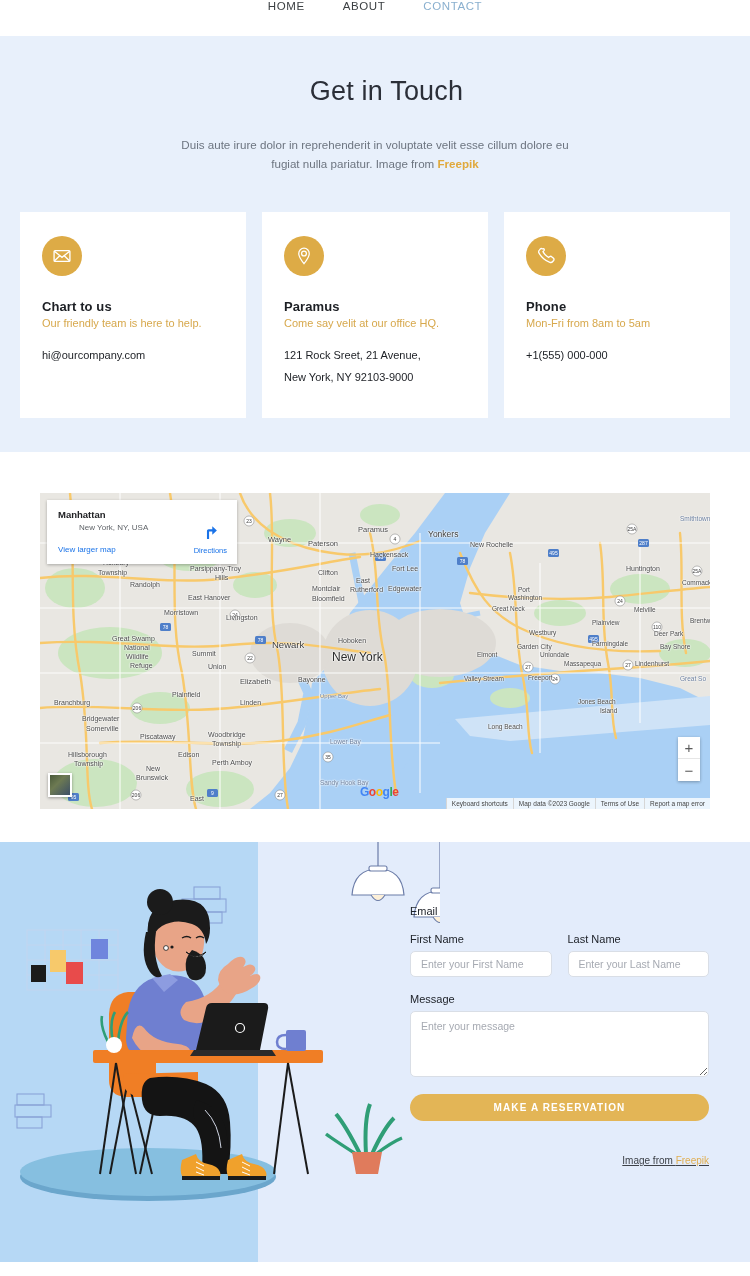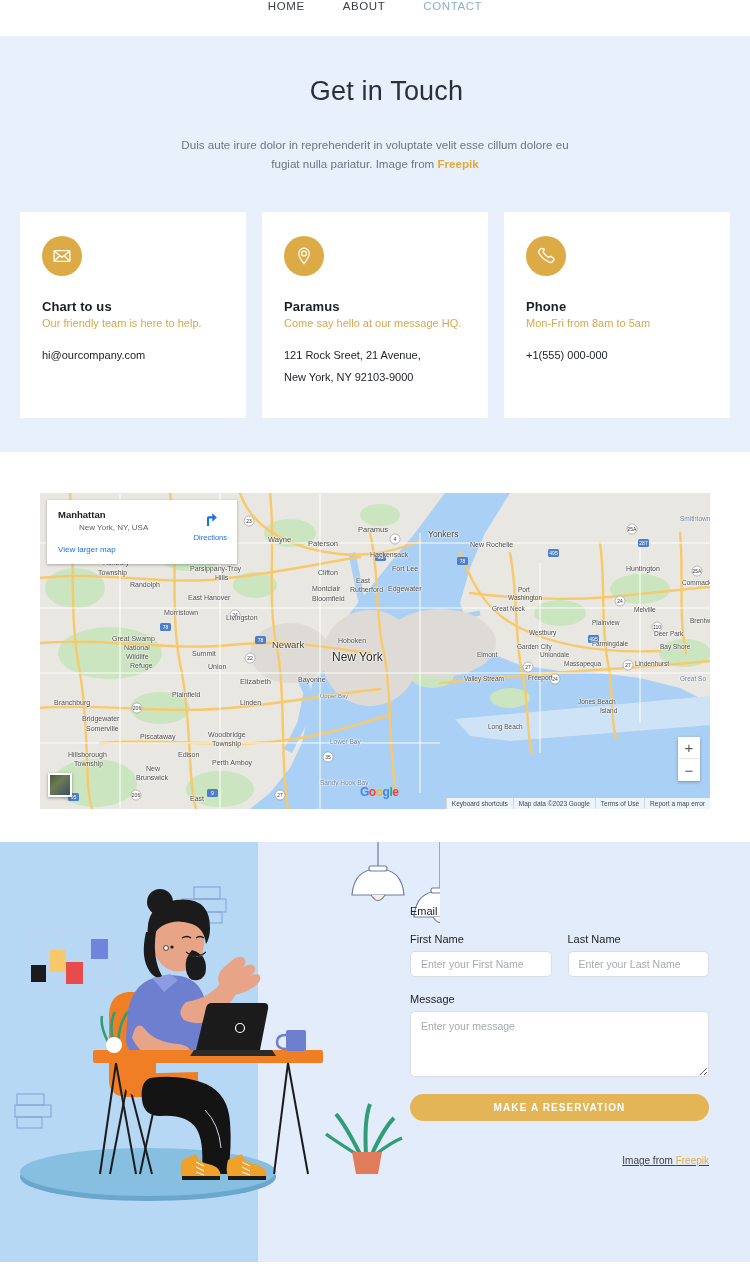--- a/index.html
+++ b/index.html
@@ -112,21 +112,21 @@
     box-shadow: 0 1px 3px rgba(0,0,0,.28);
     z-index: 6;
   }
   .map-card-title { font-size: 9.5px; font-weight: bold; color: #202124; }
   .map-card-sub { font-size: 8px; color: #5f6368; margin-top: 3px; margin-left: 21px; }
   .map-card-link {
     font-size: 8px; color: #1a73e8; margin-top: 13px; cursor: pointer;
     display: inline-block;
   }
   .map-dir {
-    position: absolute; right: 10px; top: 11px;
+    position: absolute; right: 10px; top: 24px;
     text-align: center; cursor: pointer;
   }
   .map-dir-label { font-size: 7.5px; color: #1a73e8; margin-top: 1px; }
 
   .map-zoom {
     position: absolute; right: 10px; bottom: 28px;
     width: 22px; background: #fff;
     box-shadow: 0 1px 3px rgba(0,0,0,.3);
     z-index: 6;
   }
@@ -247,21 +247,21 @@
       </div>
 
       <div class="card">
         <div class="card-icon">
           <svg width="20" height="20" viewBox="0 0 24 24" fill="none" stroke="#ffffff" stroke-width="1.5">
             <path d="M12 2.6c-3.5 0-6.3 2.8-6.3 6.3 0 4.6 6.3 12.3 6.3 12.3s6.3-7.7 6.3-12.3c0-3.5-2.8-6.3-6.3-6.3z"></path>
             <circle cx="12" cy="9" r="2.9"></circle>
           </svg>
         </div>
         <div class="card-title">Paramus</div>
-        <div class="card-tag">Come say hello at our message HQ.</div>
+        <div class="card-tag">Come say velit at our office HQ.</div>
         <div class="card-line">121 Rock Sreet, 21 Avenue,</div>
         <div class="card-line">New York, NY 92103-9000</div>
       </div>
 
       <div class="card">
         <div class="card-icon">
           <svg width="20" height="20" viewBox="0 0 24 24" fill="none" stroke="#ffffff" stroke-width="1.6" stroke-linecap="round">
             <path d="M7.6 3.4c-.8-.6-1.9-.5-2.6.3L4 4.9c-.9 1-1 2.5-.3 3.7 1.4 2.5 3.3 4.8 5.5 6.7 2.2 1.9 4.7 3.4 7.4 4.3 1.3.4 2.7 0 3.5-1l1-1.2c.6-.8.6-1.9-.1-2.6l-2.2-2c-.6-.6-1.6-.6-2.3-.1l-1.3 1c-1.5-.8-2.9-1.9-4.1-3.1-1.1-1.2-2-2.5-2.7-3.9l1.1-1.2c.6-.7.6-1.7-.1-2.3z"></path>
           </svg>
         </div>

